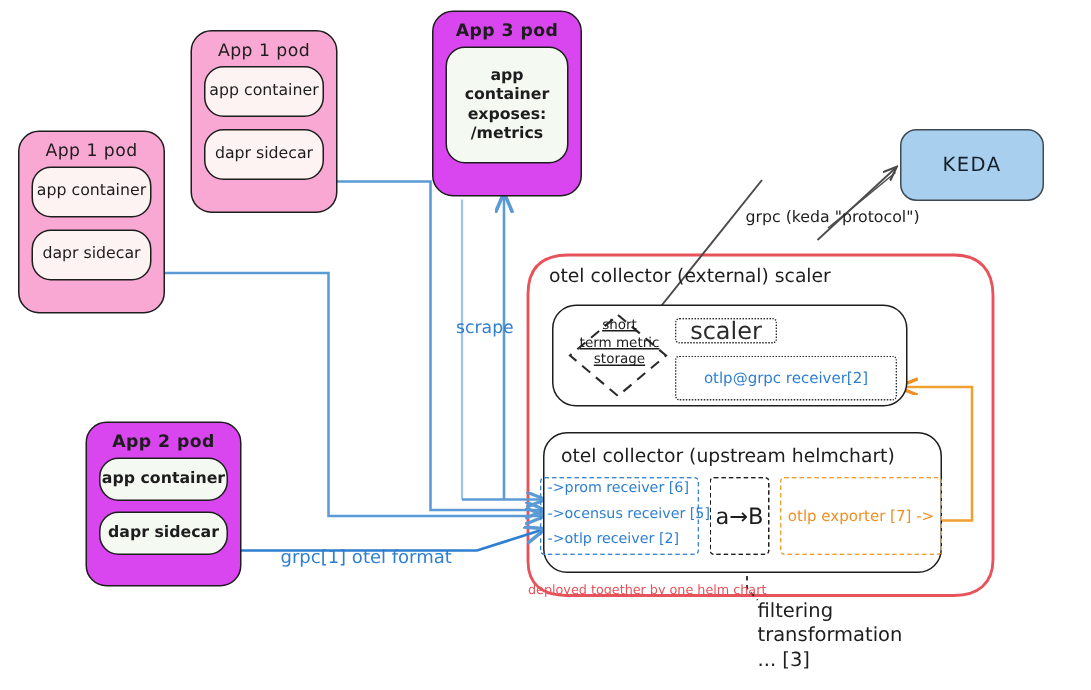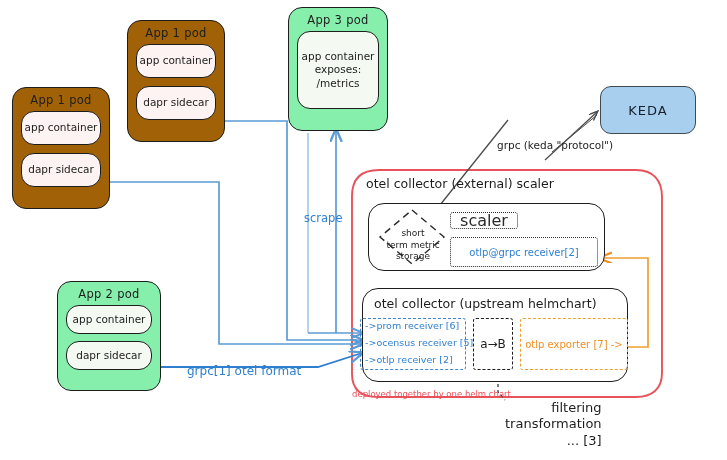--- a/index.html
+++ b/index.html
@@ -20,23 +20,23 @@
     font-size:11.5px;color:#1d1d1d;letter-spacing:.3px;
     margin-top:5px;margin-bottom:4px;white-space:nowrap;
   }
   .inner{
     box-sizing:border-box;border:1.5px solid #1d1d1d;border-radius:13px;
     background:rgba(255,255,255,.55);
     display:flex;align-items:center;justify-content:center;
     font-size:10.5px;color:#1d1d1d;text-align:center;line-height:1.25;
     white-space:nowrap;
   }
-  .pod-pink{background:#a16207;}
+  .pod-pink{background:#f9a8d4;}
   .pod-pink .inner{background:#fdf3f2;}
-  .pod-green{background:#86efac;}
+  .pod-green{background:#d946ef;font-weight:bold;}
   .pod-green .inner{background:#f4faf1;}
 
   .keda{
     position:absolute;box-sizing:border-box;
     background:#a9cfef;border:1.5px solid #3f4a52;border-radius:11px;
     display:flex;align-items:center;justify-content:center;
     font-size:13px;color:#15202b;letter-spacing:1px;
   }
 
   
@@ -55,21 +55,21 @@
   }
   .dotted-box.blue-text{color:#2f7fd1;font-size:10px;}
   .dashed-blue{
     position:absolute;box-sizing:border-box;
     border:1.8px dashed #3d86d0;border-radius:3px;
   }
   .dashed-black{
     position:absolute;box-sizing:border-box;
     border:1.8px dashed #1d1d1d;border-radius:3px;
     display:flex;align-items:center;justify-content:center;
-    font-size:12px;color:#1d1d1d;
+    font-size:15px;color:#1d1d1d;
   }
   .dashed-orange{
     position:absolute;box-sizing:border-box;
     border:1.8px dashed #f0a030;border-radius:3px;
     display:flex;align-items:center;justify-content:center;
     font-size:10px;color:#ef8f22;white-space:nowrap;
   }
   .recv-line{
     position:absolute;font-size:9.5px;color:#2f7fd1;white-space:nowrap;
   }
@@ -164,21 +164,21 @@
   </div>
 
   <div class="collector-title" style="left:366px;top:176px;">otel collector (external) scaler</div>
 
   <div class="collector" style="left:368px;top:203px;width:237px;height:68px;">
   </div>
 
   <svg class="svg-layer" viewBox="0 0 727 460" style="pointer-events:none;">
     <path d="M412,210 L444,237 L412,264 L380,237 Z" fill="none" stroke="#2b2b2b" stroke-width="1.4" stroke-dasharray="7 5"></path>
   </svg>
-  <div class="diamond-label" style="left:380px;top:228px;width:66px;white-space:pre-line;">short
+  <div class="diamond-label" style="left:380px;top:212px;width:66px;white-space:pre-line;text-decoration:underline;">short
 term metric
 storage</div>
 
   <div class="dotted-box" style="left:450px;top:212px;width:68px;height:17px;">scaler</div>
 
   <div class="dotted-box blue-text" style="left:450px;top:237px;width:148px;height:30px;">otlp@grpc receiver[2]</div>
 
   <div class="collector" style="left:362px;top:288px;width:266px;height:94px;">
   </div>
   <div class="collector-title" style="left:374px;top:296px;">otel collector (upstream helmchart)</div>
@@ -197,17 +197,17 @@
   <div class="lbl lbl-blue" style="left:304px;top:211px;font-size:11.5px;">scrape</div>
 
 
   <div class="lbl lbl-blue" style="left:187px;top:364px;font-size:12px;">grpc[1] otel format</div>
 
   <div class="lbl lbl-black" style="left:497px;top:139px;font-size:10.5px;">grpc (keda "protocol")</div>
 
 
   <div class="lbl lbl-red outer-red-label" style="left:352px;top:389px;">deployed together by one helm chart</div>
 
-  <div class="lbl lbl-black" style="left:505px;top:400px;font-size:13px;white-space:pre-line;text-align:right;">filtering
+  <div class="lbl lbl-black" style="left:505px;top:400px;font-size:13px;white-space:pre-line;">filtering
 transformation
 ... [3]</div>
 
 </div>
 
 </body></html>

